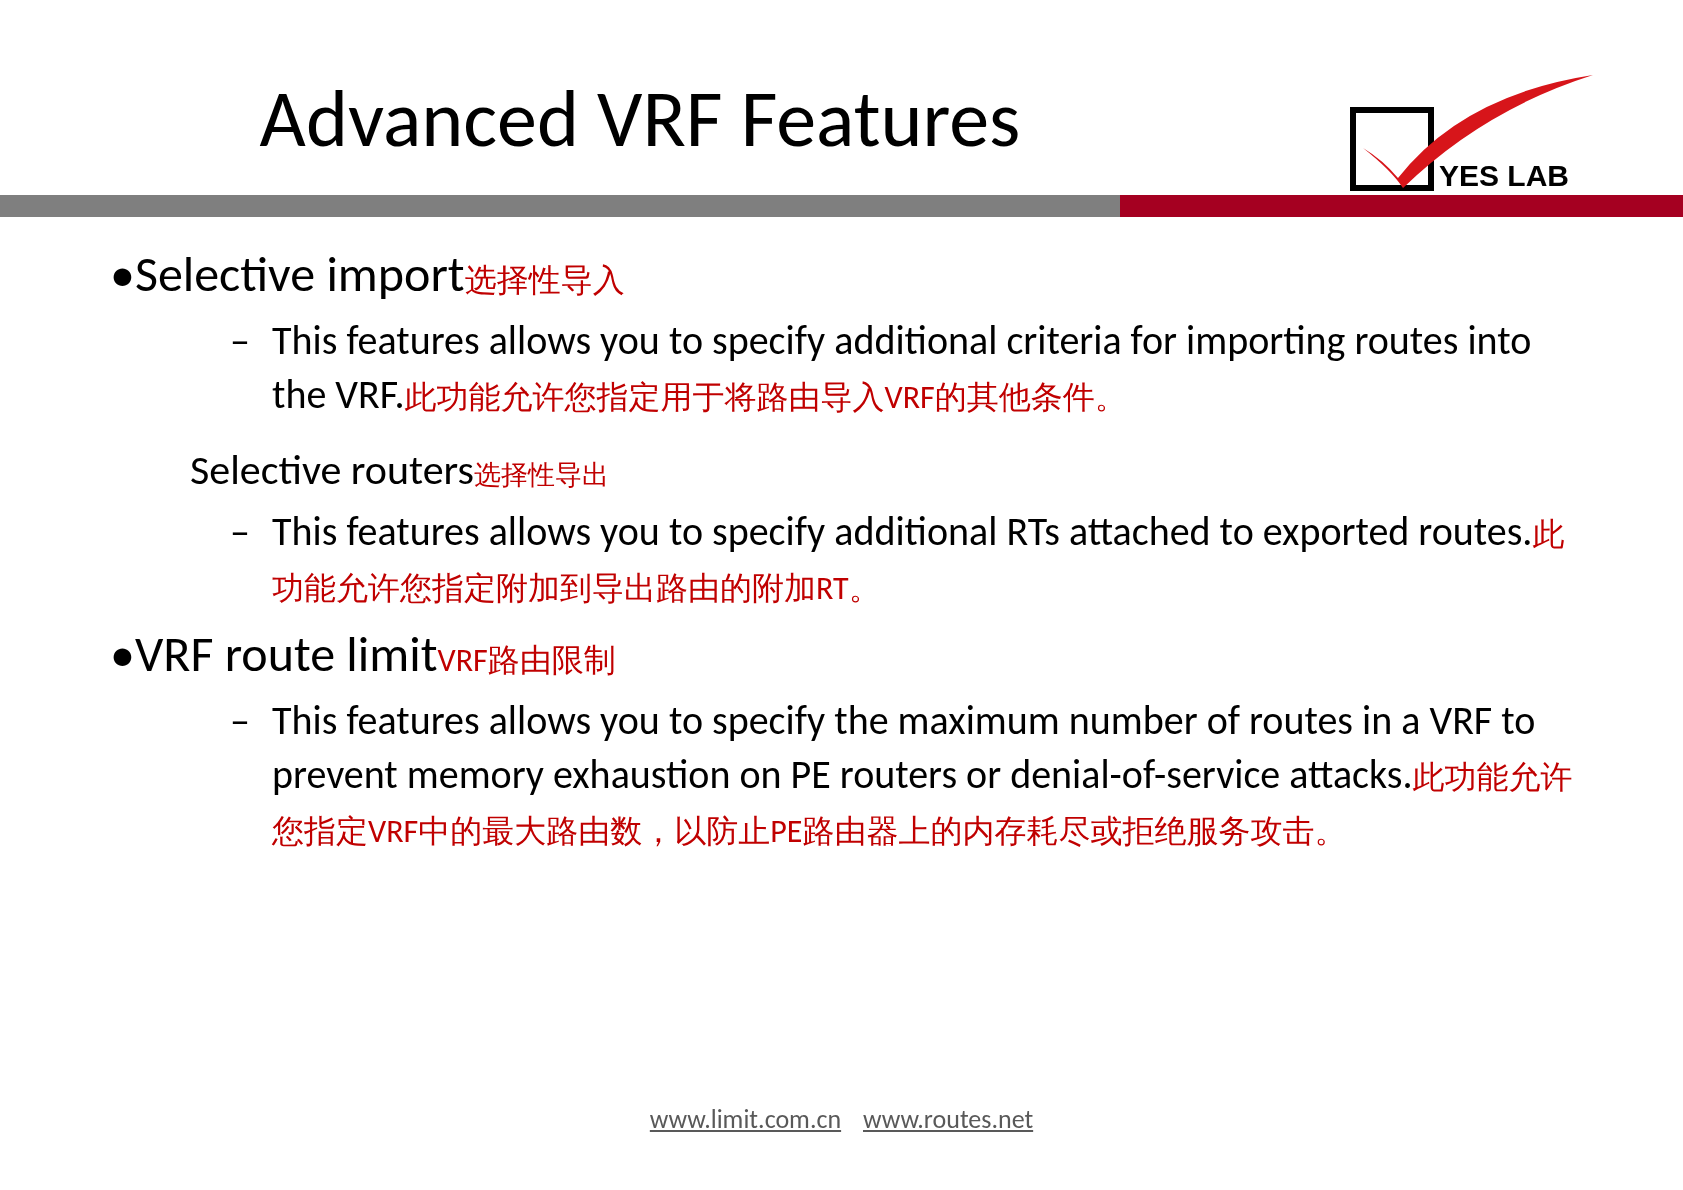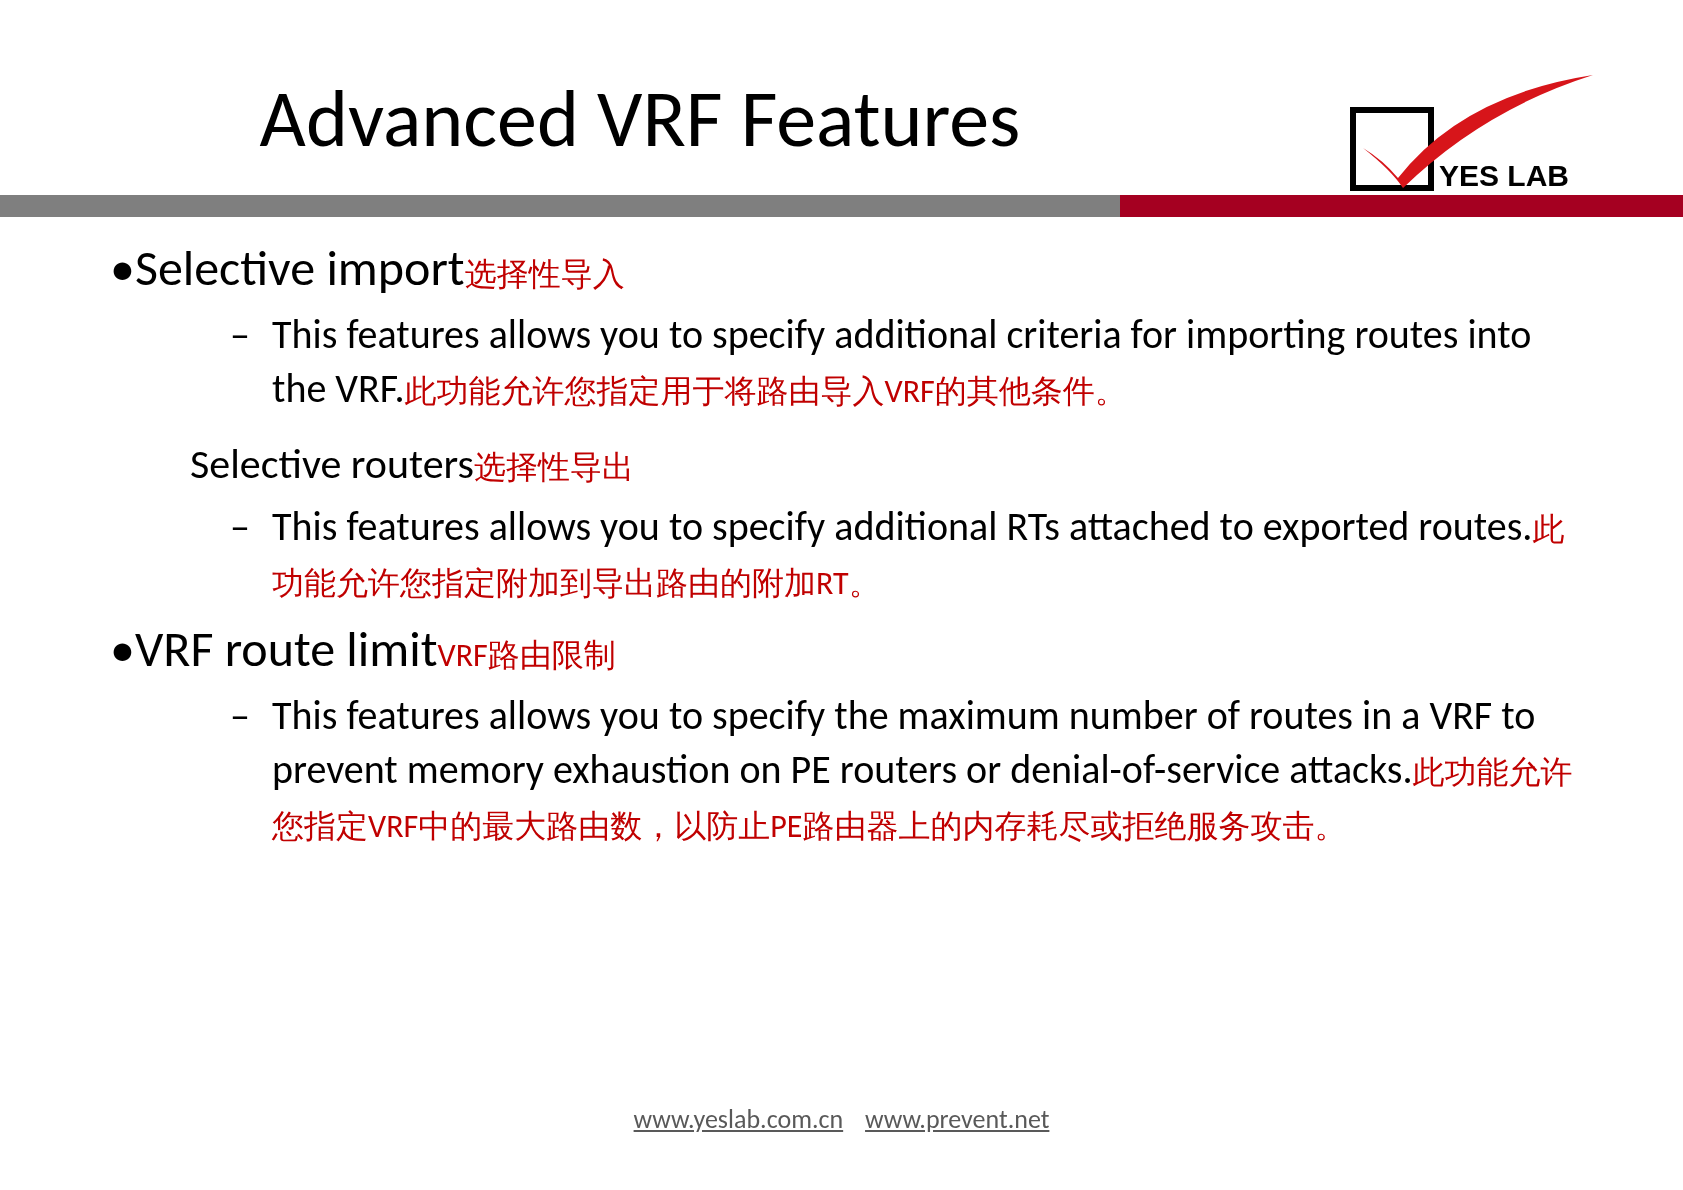--- a/index.html
+++ b/index.html
@@ -57,21 +57,21 @@
     top: 235px;
     left: 110px;
     width: 1480px;
     font-size: 40px;
     color: #000;
   }
   .bullet-main {
     font-size: 50px;
     font-weight: 400;
     color: #000;
-    margin-top: 2px;
+    margin-top: 8px;
     margin-bottom: 4px;
   }
   .zh-title {
     font-size: 32px;
     color: #c00000;
   }
   .sub-item {
     margin-left: 120px;
     margin-top: 10px;
     margin-bottom: 10px;
@@ -133,33 +133,33 @@
   <div class="content">
 
     <div class="bullet-main">
       •<span>Selective import</span><span class="zh-title">选择性导入</span>
     </div>
     <div class="sub-item">
       <span class="dash">–&nbsp;</span><span>This features allows you to specify additional criteria for importing routes into the VRF.</span><span class="zh-body">此功能允许您指定用于将路由导入VRF的其他条件。</span>
     </div>
 
     <div class="mid-label">
-      <span>Selective routers</span><span class="zh-title" style="font-size:32px;">选择性导出</span>
+      <span>Selective routers</span><span class="zh-title" style="font-size:27px;">选择性导出</span>
     </div>
     <div class="sub-item">
       <span class="dash">–&nbsp;</span><span>This features allows you to specify additional RTs attached to exported routes.</span><span class="zh-body">此功能允许您指定附加到导出路由的附加RT。</span>
     </div>
 
     <div class="bullet-main" style="margin-top:10px;">
       •<span>VRF  route limit</span><span class="zh-title">VRF路由限制</span>
     </div>
     <div class="sub-item">
       <span class="dash">–&nbsp;</span><span>This features allows you to specify the maximum number of routes in a VRF to prevent memory exhaustion on PE routers or denial-of-service attacks.</span><span class="zh-body">此功能允许您指定VRF中的最大路由数，以防止PE路由器上的内存耗尽或拒绝服务攻击。</span>
     </div>
 
   </div>
 
   <div class="footer">
-    <a>www.yeslab.com.cn</a>
-    <a>www.prevent.net</a>
+    <a>www.limit.com.cn</a>
+    <a>www.routes.net</a>
   </div>
 
 </div>
 
 </body></html>

